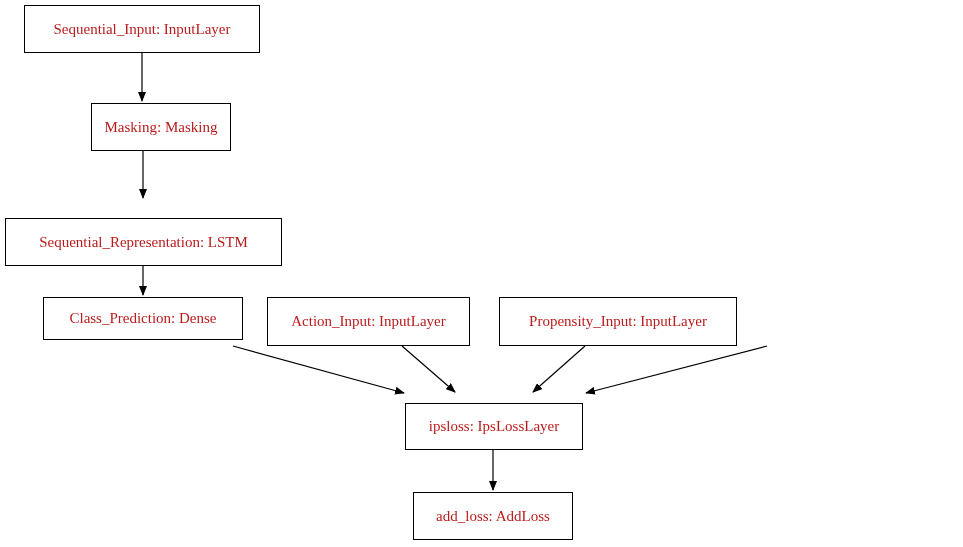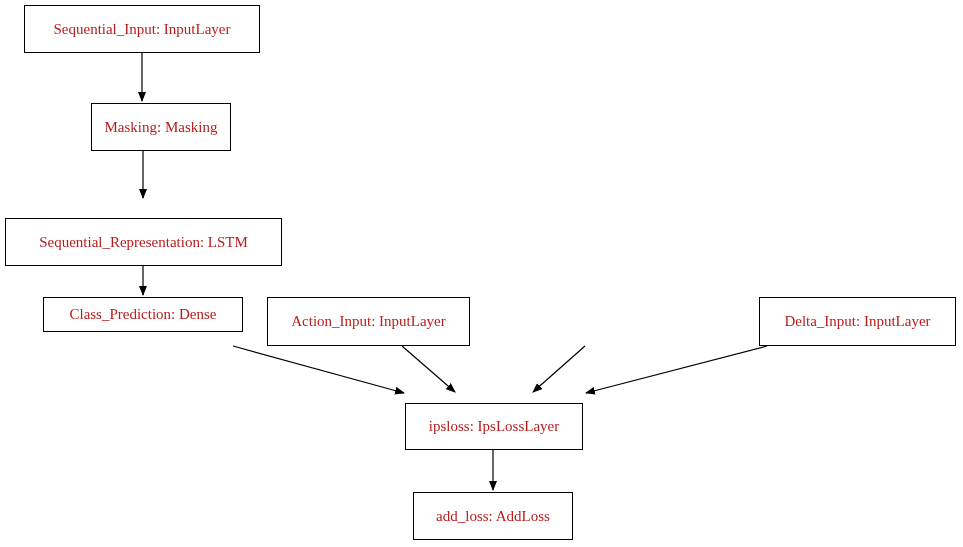--- a/index.html
+++ b/index.html
@@ -31,21 +31,21 @@
     align-items: center;
     justify-content: center;
     font-size: 15px;
     color: #b91c1c;
     white-space: nowrap;
   }
   
   .n-sequential-input        { left: 24px;  top: 5px;   width: 236px; height: 48px; }
   .n-masking                 { left: 62px;  top: 103px; width: 140px; height: 48px; margin-left: 29px; }
   .n-sequential-representation { left: 5px; top: 200px; width: 277px; height: 48px; margin-top: 18px; }
-  .n-class-prediction        { left: 43px;  top: 297px; width: 200px; height: 35px; }
+  .n-class-prediction        { left: 43px;  top: 297px; width: 200px; height: 43px; }
   .n-action-input            { left: 267px; top: 297px; width: 203px; height: 49px; }
   .n-propensity-input        { left: 499px; top: 297px; width: 238px; height: 49px; }
   .n-delta-input             { left: 759px; top: 297px; width: 197px; height: 49px; }
   .n-ipsloss                 { left: 405px; top: 395px; width: 178px; height: 47px; margin-top: 8px; }
   .n-add-loss                { left: 413px; top: 492px; width: 160px; height: 48px; }
   .edge {
     stroke: #000000;
     stroke-width: 1.2;
     fill: none;
   }
@@ -84,24 +84,24 @@
   </div>
 
   <div class="node n-class-prediction">
     <span>Class_Prediction: Dense</span>
   </div>
 
   <div class="node n-action-input">
     <span>Action_Input: InputLayer</span>
   </div>
 
+  <div class="node n-propensity-input">
+    <span>Propensity_Input: InputLayer</span>
+  </div>
 
-  <div class="node n-delta-input">
-    <span>Delta_Input: InputLayer</span>
-  </div>
 
   <div class="node n-ipsloss">
     <span>ipsloss: IpsLossLayer</span>
   </div>
 
   <div class="node n-add-loss">
     <span>add_loss: AddLoss</span>
   </div>
 
 </div>

